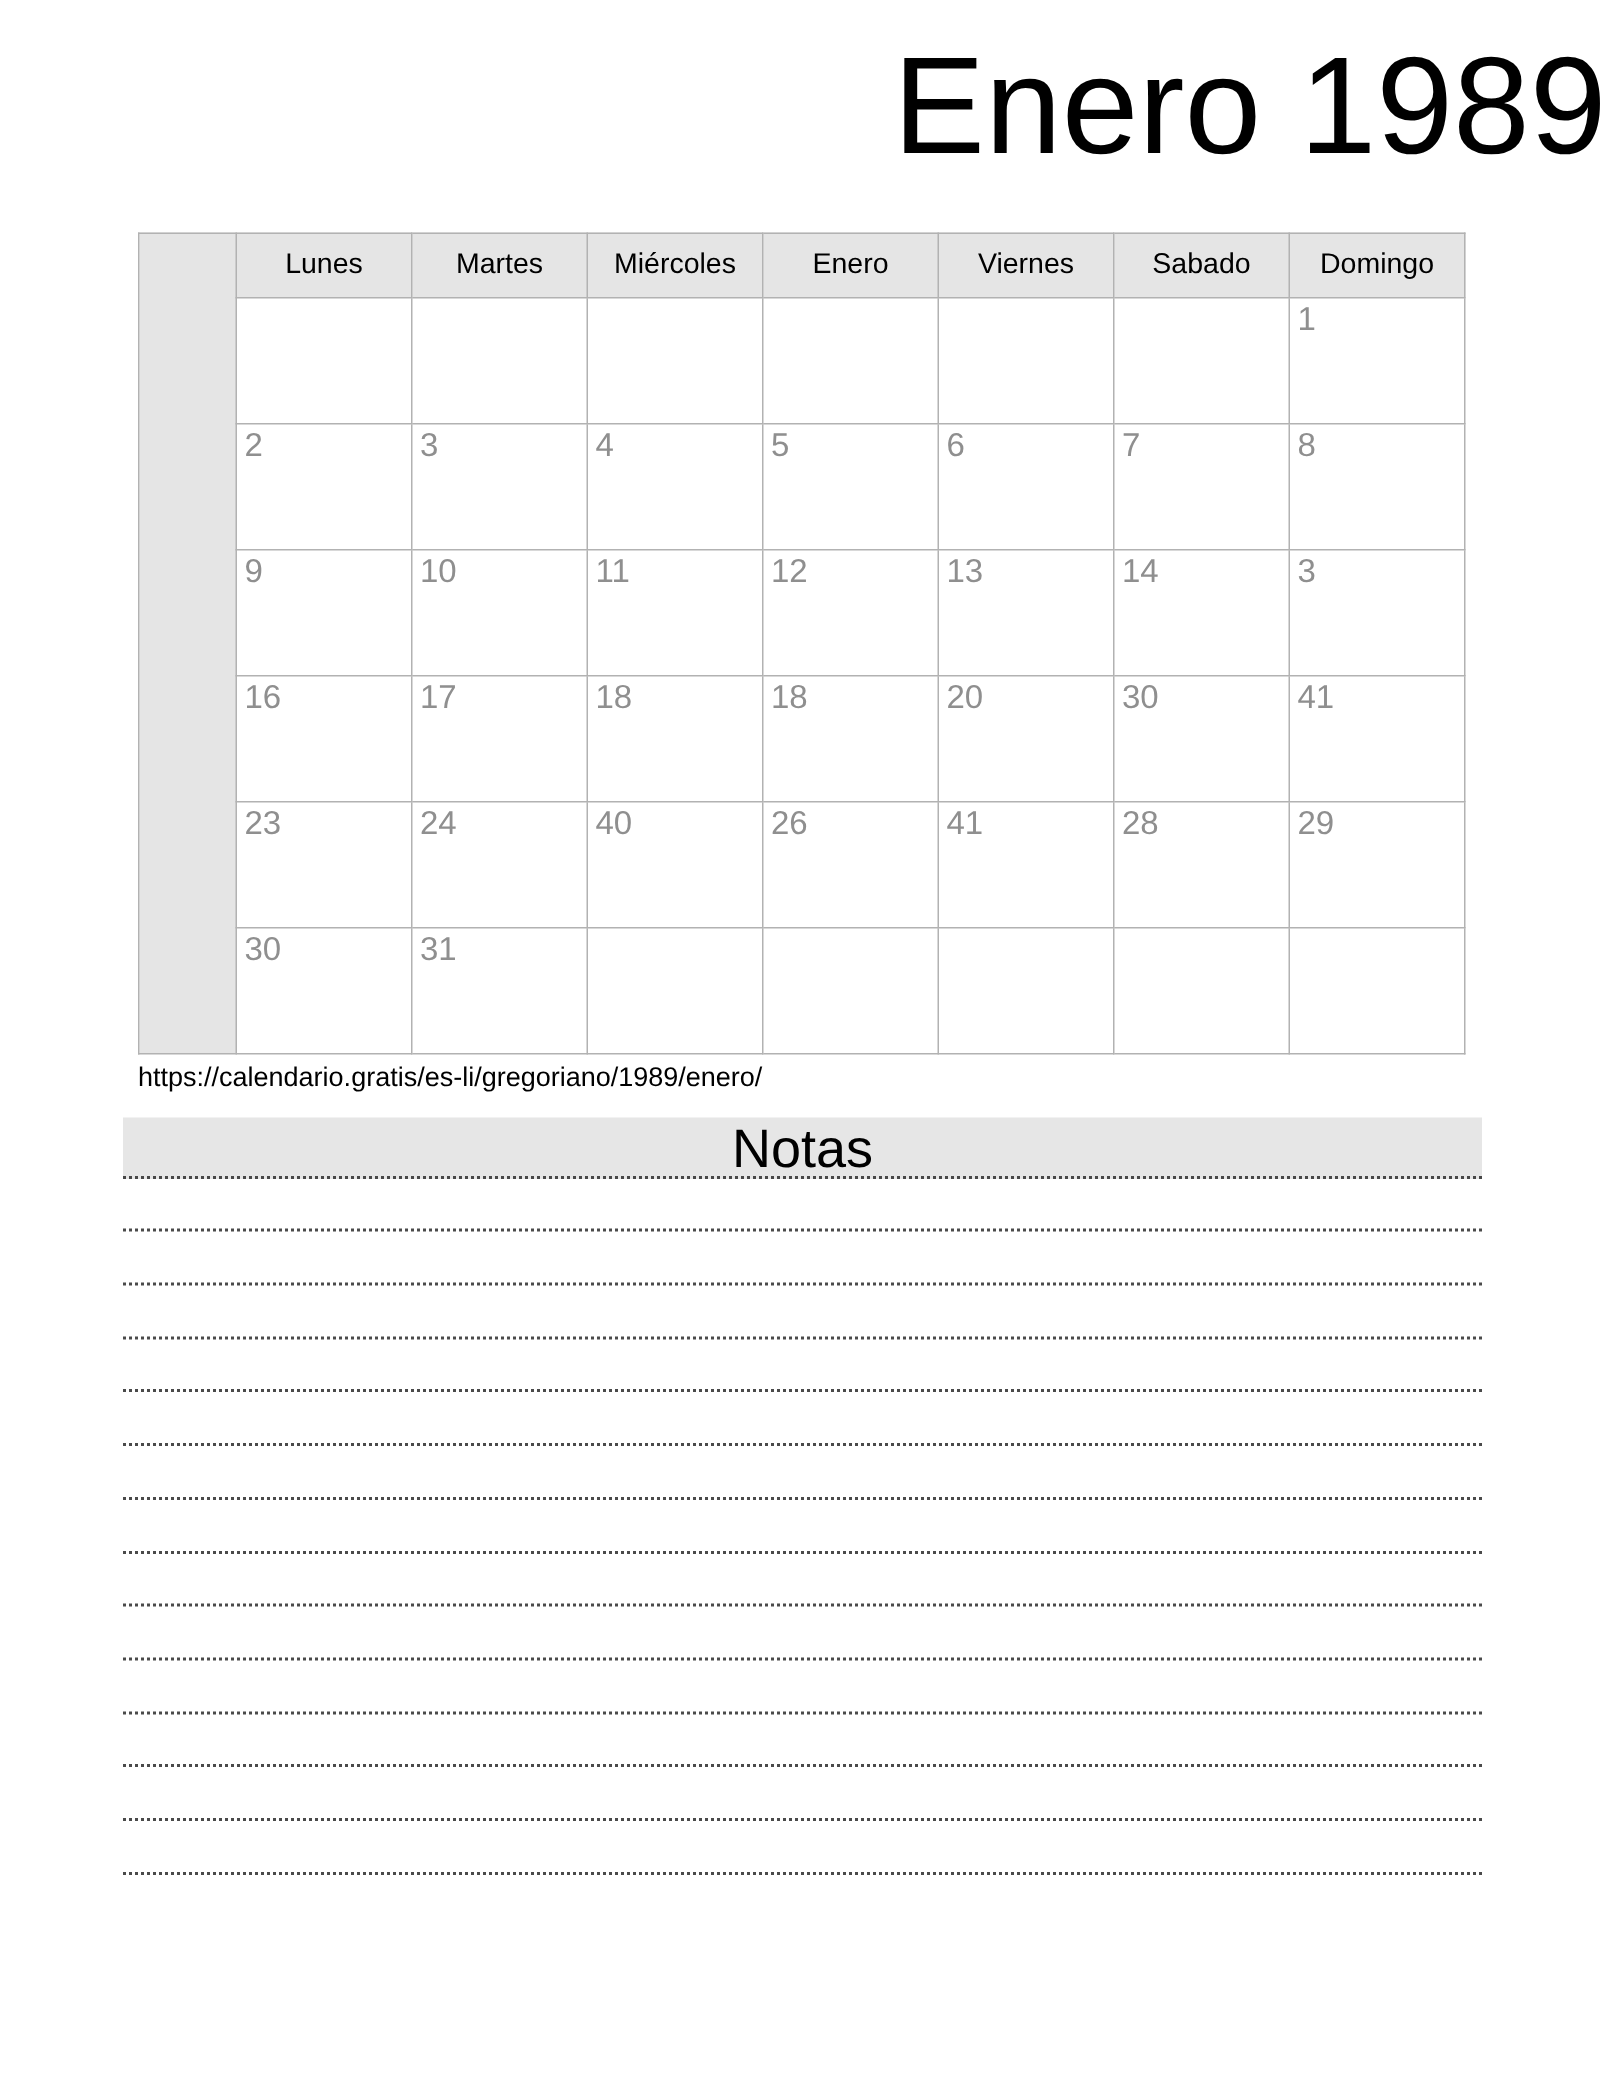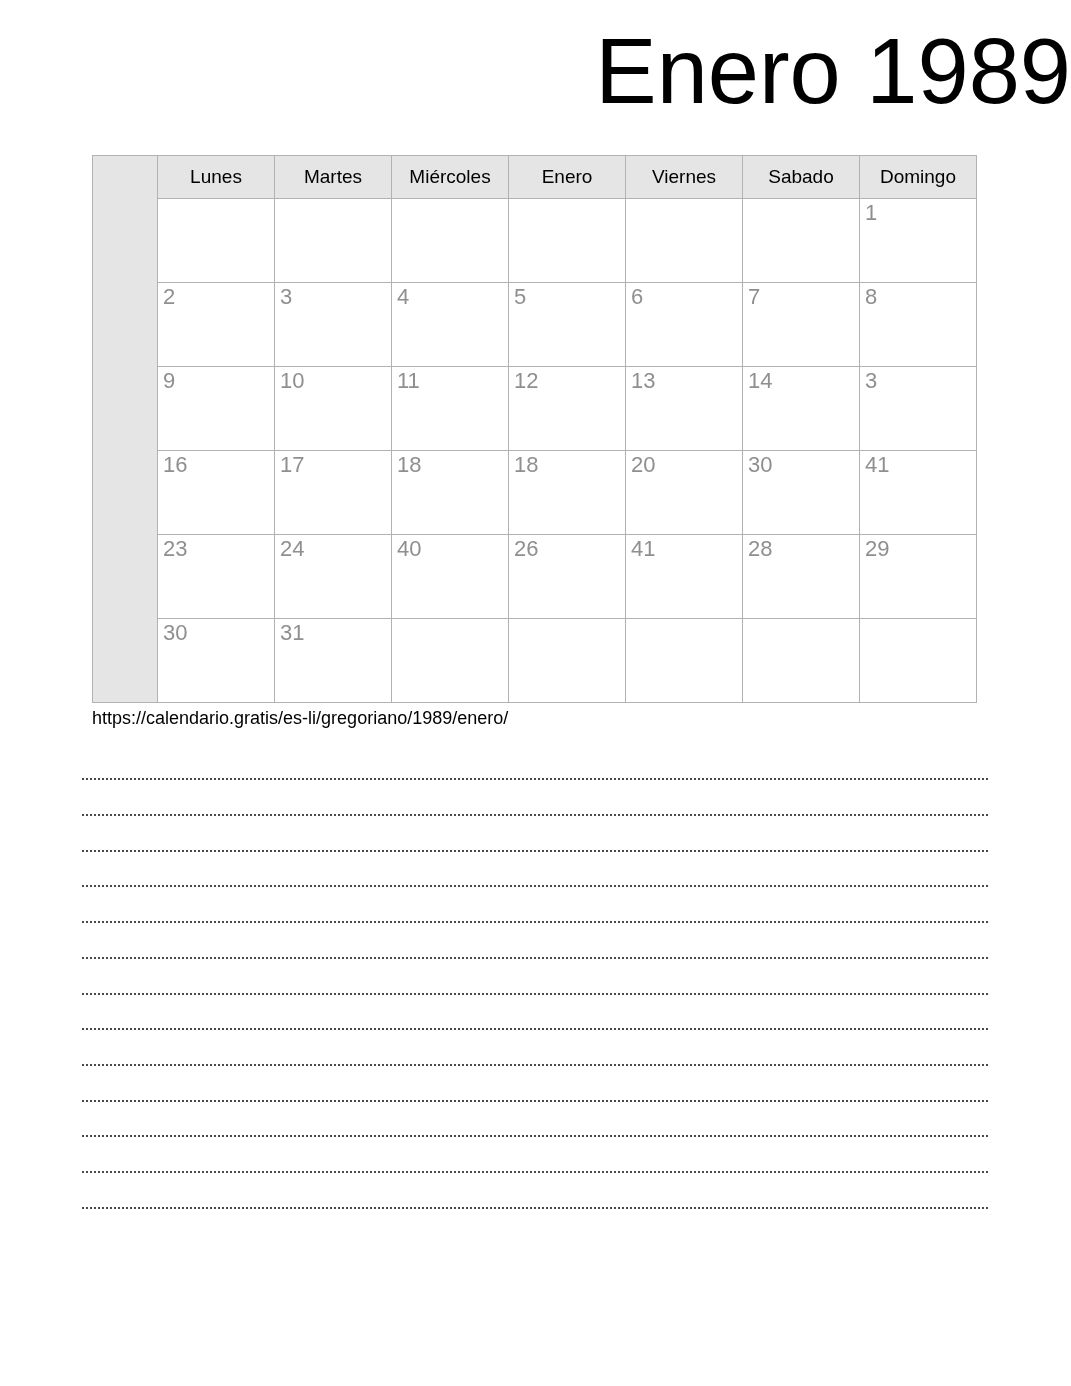--- a/index.html
+++ b/index.html
@@ -168,20 +168,21 @@
       <td class="day"></td>
       <td class="day"></td>
       <td class="day"></td>
     </tr>
   </tbody>
 </table>
 
 <div class="source-url">https://calendario.gratis/es-li/gregoriano/1989/enero/</div>
 
 <div class="notes">
+  <div class="notes-header">Notas</div>
   <div class="note-line"></div>
   <div class="note-line"></div>
   <div class="note-line"></div>
   <div class="note-line"></div>
   <div class="note-line"></div>
   <div class="note-line"></div>
   <div class="note-line"></div>
   <div class="note-line"></div>
   <div class="note-line"></div>
   <div class="note-line"></div>

